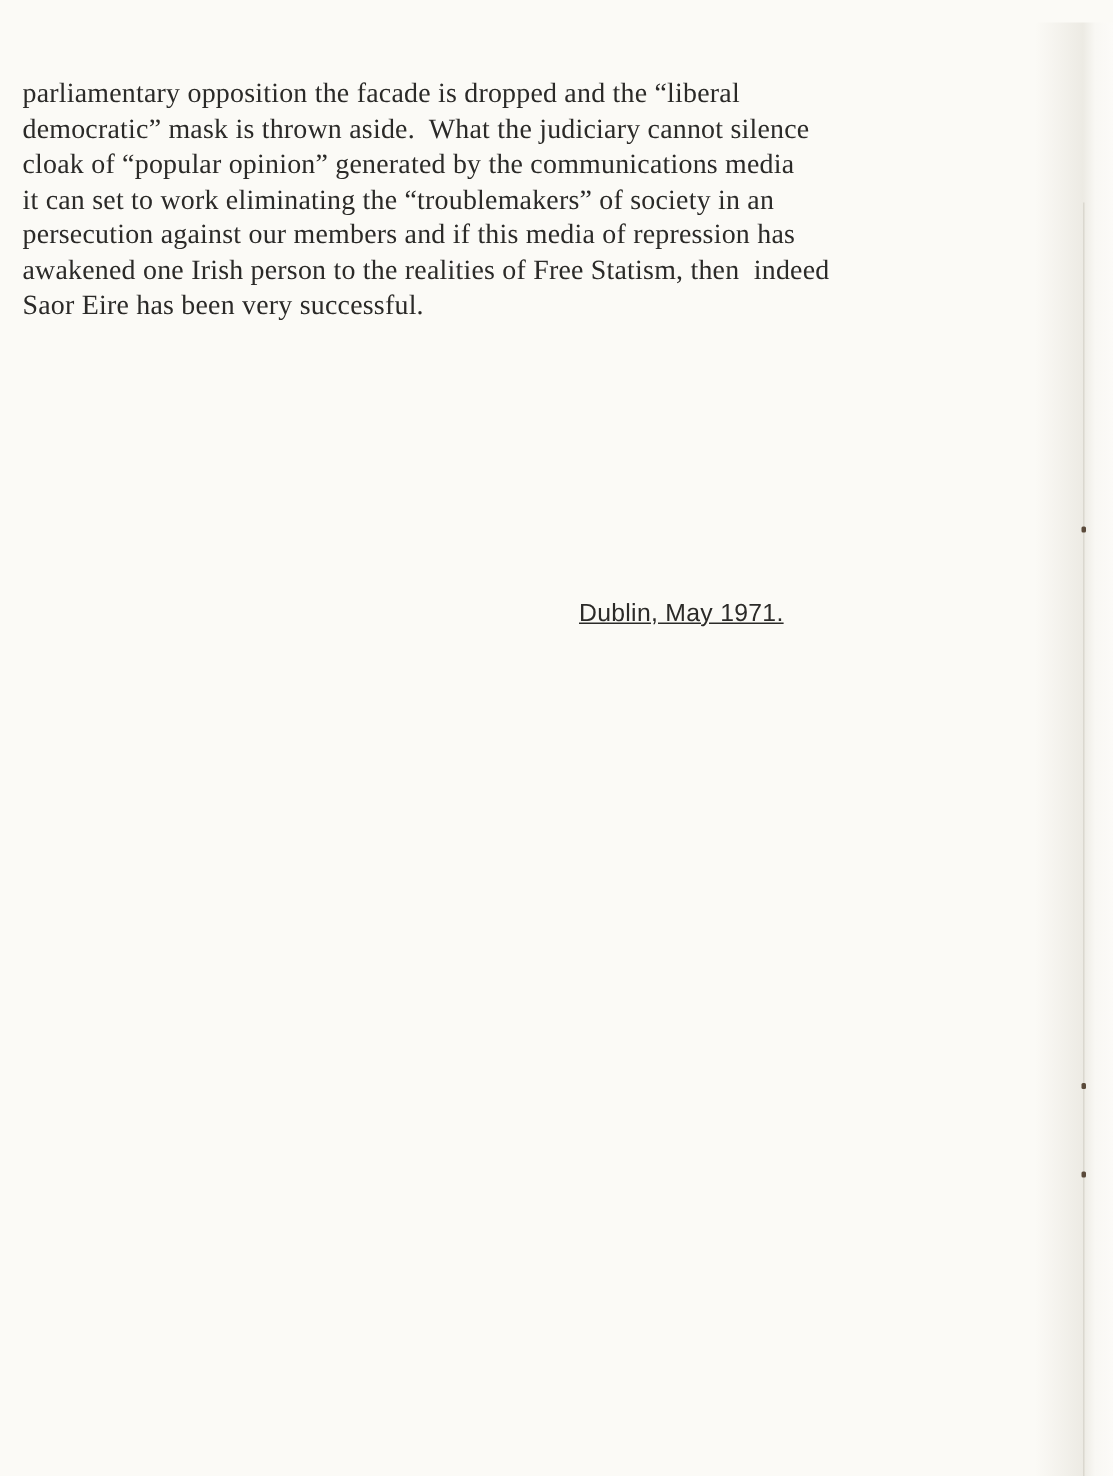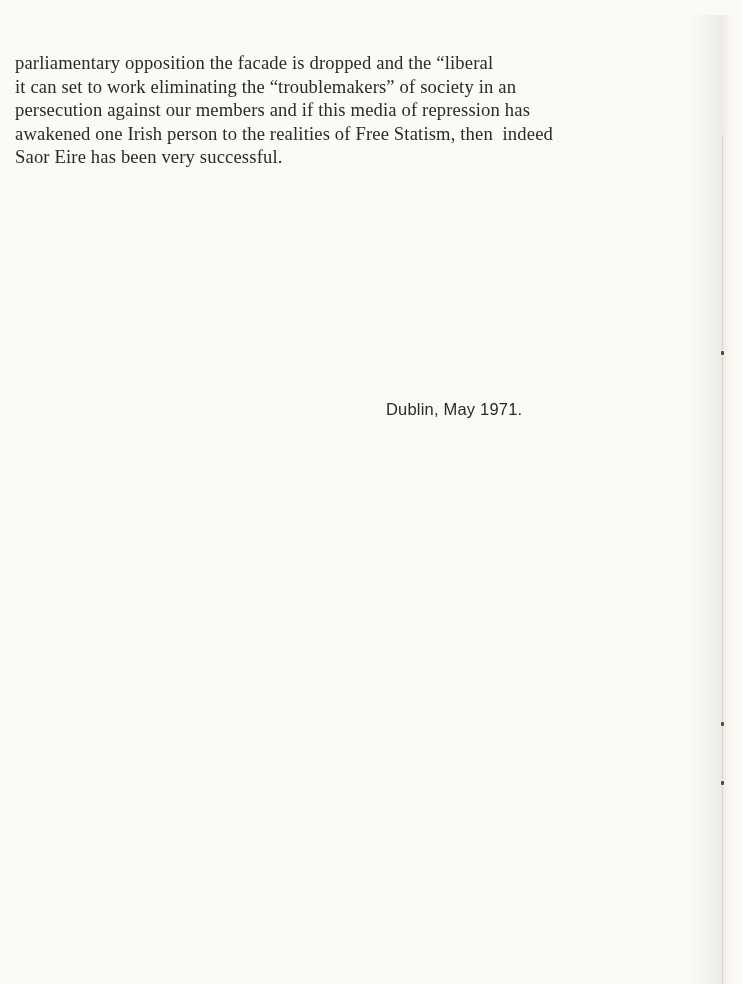--- a/index.html
+++ b/index.html
@@ -56,33 +56,36 @@
     }
     .signature {
       position: absolute;
       left: 386px;
       top: 383px;
       font-family: "Liberation Sans", "DejaVu Sans", sans-serif;
       font-size: 16.5px;
       line-height: 22px;
       color: #2b2a28;
       letter-spacing: 0.2px;
+      text-decoration: underline;
     }
   </style>
 </head>
 <body>
 
 <div class="page">
   <div class="fold-line"></div>
   <div class="fold-mark" style="left:721px; top:336px;"></div>
   <div class="fold-mark" style="left:721px; top:707px;"></div>
   <div class="fold-mark" style="left:721px; top:766px;"></div>
 
   <div class="body-text">
     <span class="line">parliamentary opposition the facade is dropped and the “liberal</span>
+    <span class="line">democratic” mask is thrown aside.  What the judiciary cannot silence</span>
+    <span class="line">cloak of “popular opinion” generated by the communications media</span>
     <span class="line">it can set to work eliminating the “troublemakers” of society in an</span>
     <span class="line">persecution against our members and if this media of repression has</span>
     <span class="line">awakened one Irish person to the realities of Free Statism, then  indeed</span>
     <span class="line">Saor Eire has been very successful.</span>
   </div>
 
   <div class="signature">Dublin, May 1971.</div>
 </div>
 
 </body></html>

